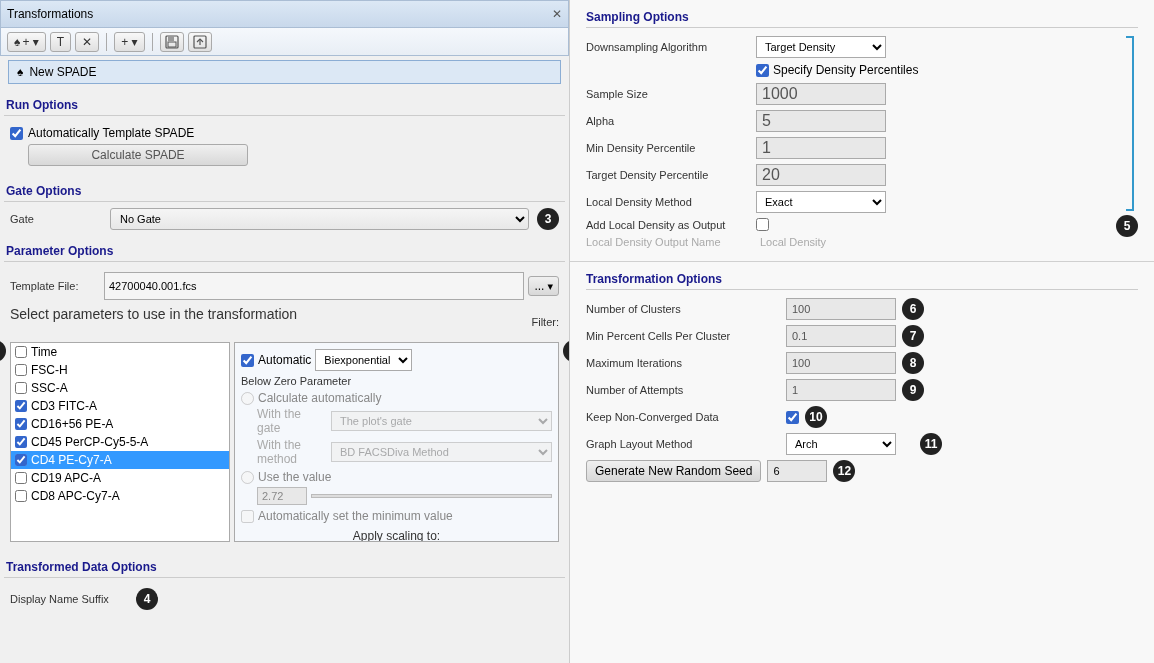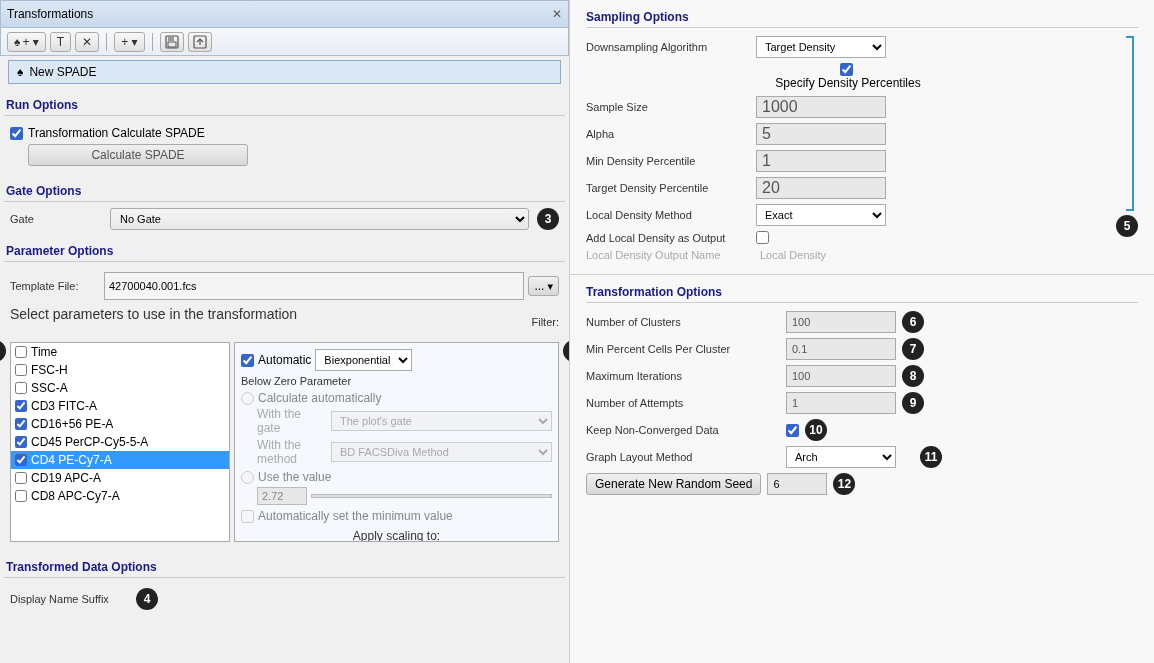--- a/index.html
+++ b/index.html
@@ -378,21 +378,21 @@
     </div>
   </div>
 
   <div class="content-area">
 
     <div class="section">
       <div class="section-header">Run Options</div>
       <div class="run-options">
         <div class="checkbox-row">
           <input type="checkbox" checked="" class="cb-blue" style="">
-          <label>Transformation Calculate SPADE</label>
+          <label>Automatically Template SPADE</label>
         </div>
         <div class="calc-btn">
           <span>Calculate SPADE</span>
         </div>
       </div>
     </div>
 
     <div class="section">
       <div class="section-header">Gate Options</div>
       <div class="form-row">
@@ -555,21 +555,21 @@
     <div style="display:flex;">
       <div class="sampling-form">
 
         <div class="right-form-row">
           <span class="right-label">Downsampling Algorithm</span>
           <select class="right-select">
             <option>Target Density</option>
           </select>
         </div>
 
-        <div class="right-form-row" style="margin-bottom:6px;flex-direction:column;">
+        <div class="right-form-row" style="margin-bottom:6px;">
           <span class="right-label"></span>
           <input type="checkbox" checked="" class="cb-blue-sm" style="margin-right: 4px;">
           <span>Specify Density Percentiles</span>
         </div>
 
         <div class="right-form-row">
           <span class="right-label">Sample Size</span>
           <input type="text" class="right-input" value="1000" style="">
         </div>
 

